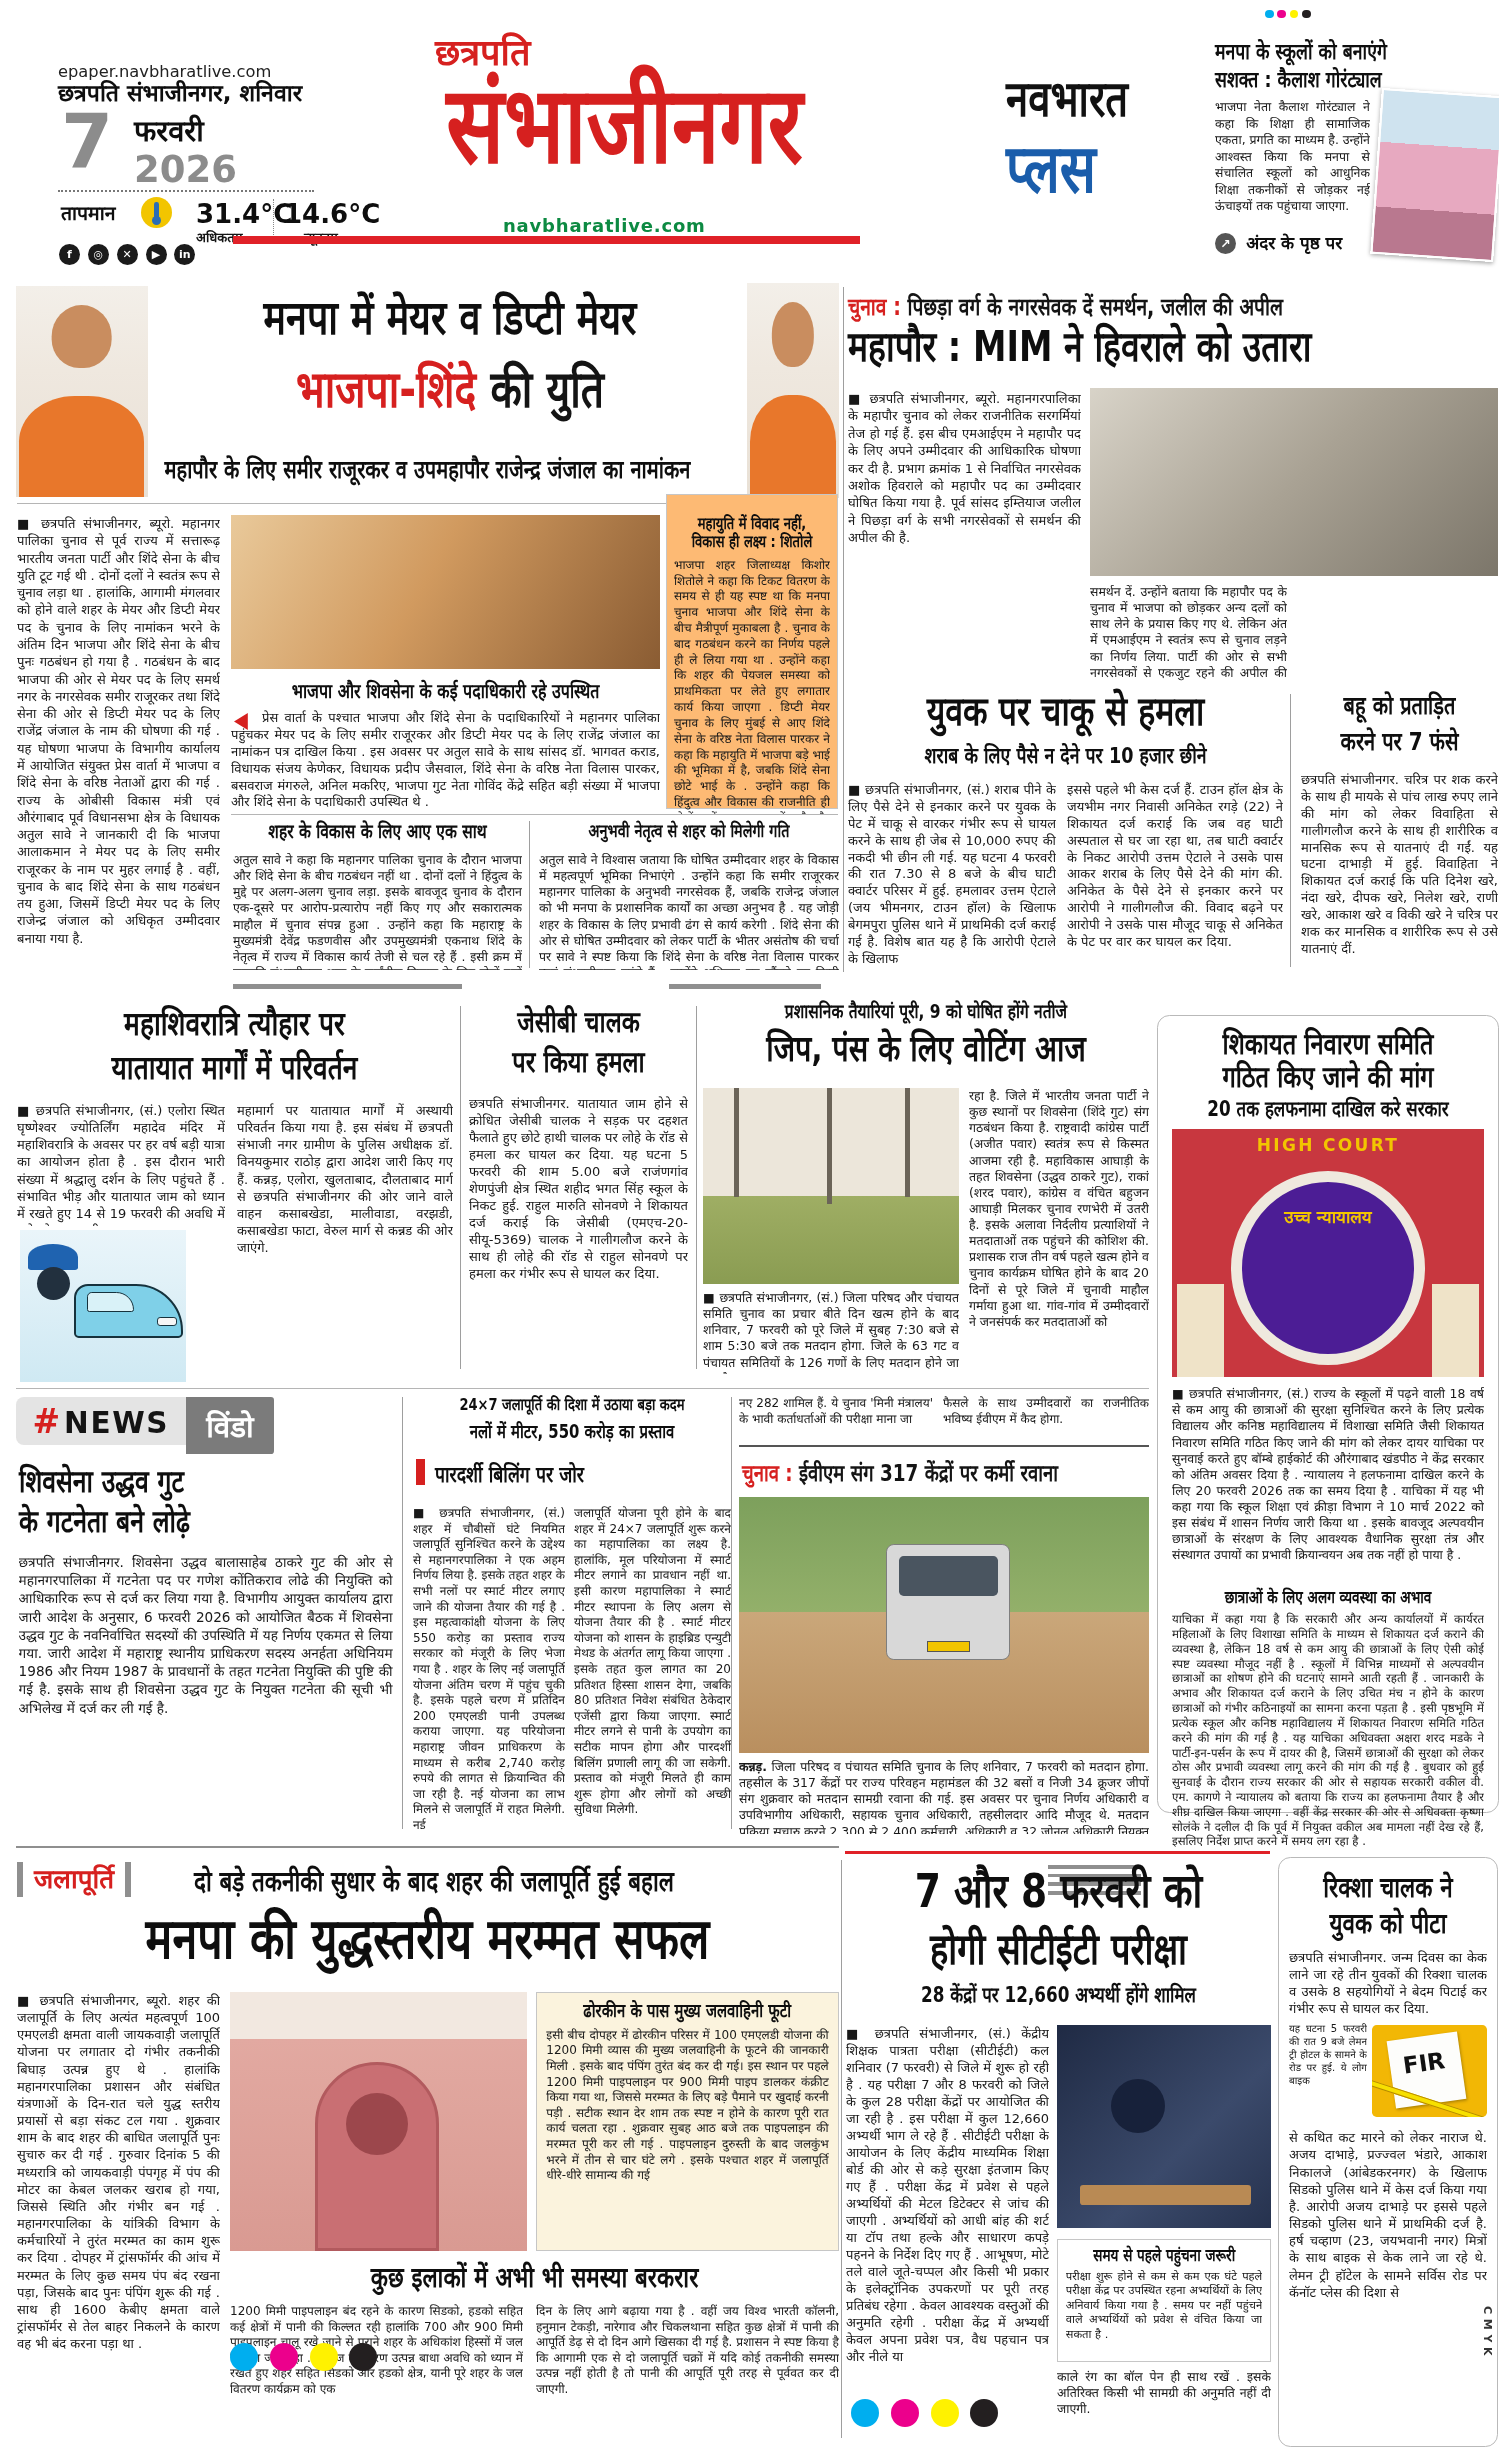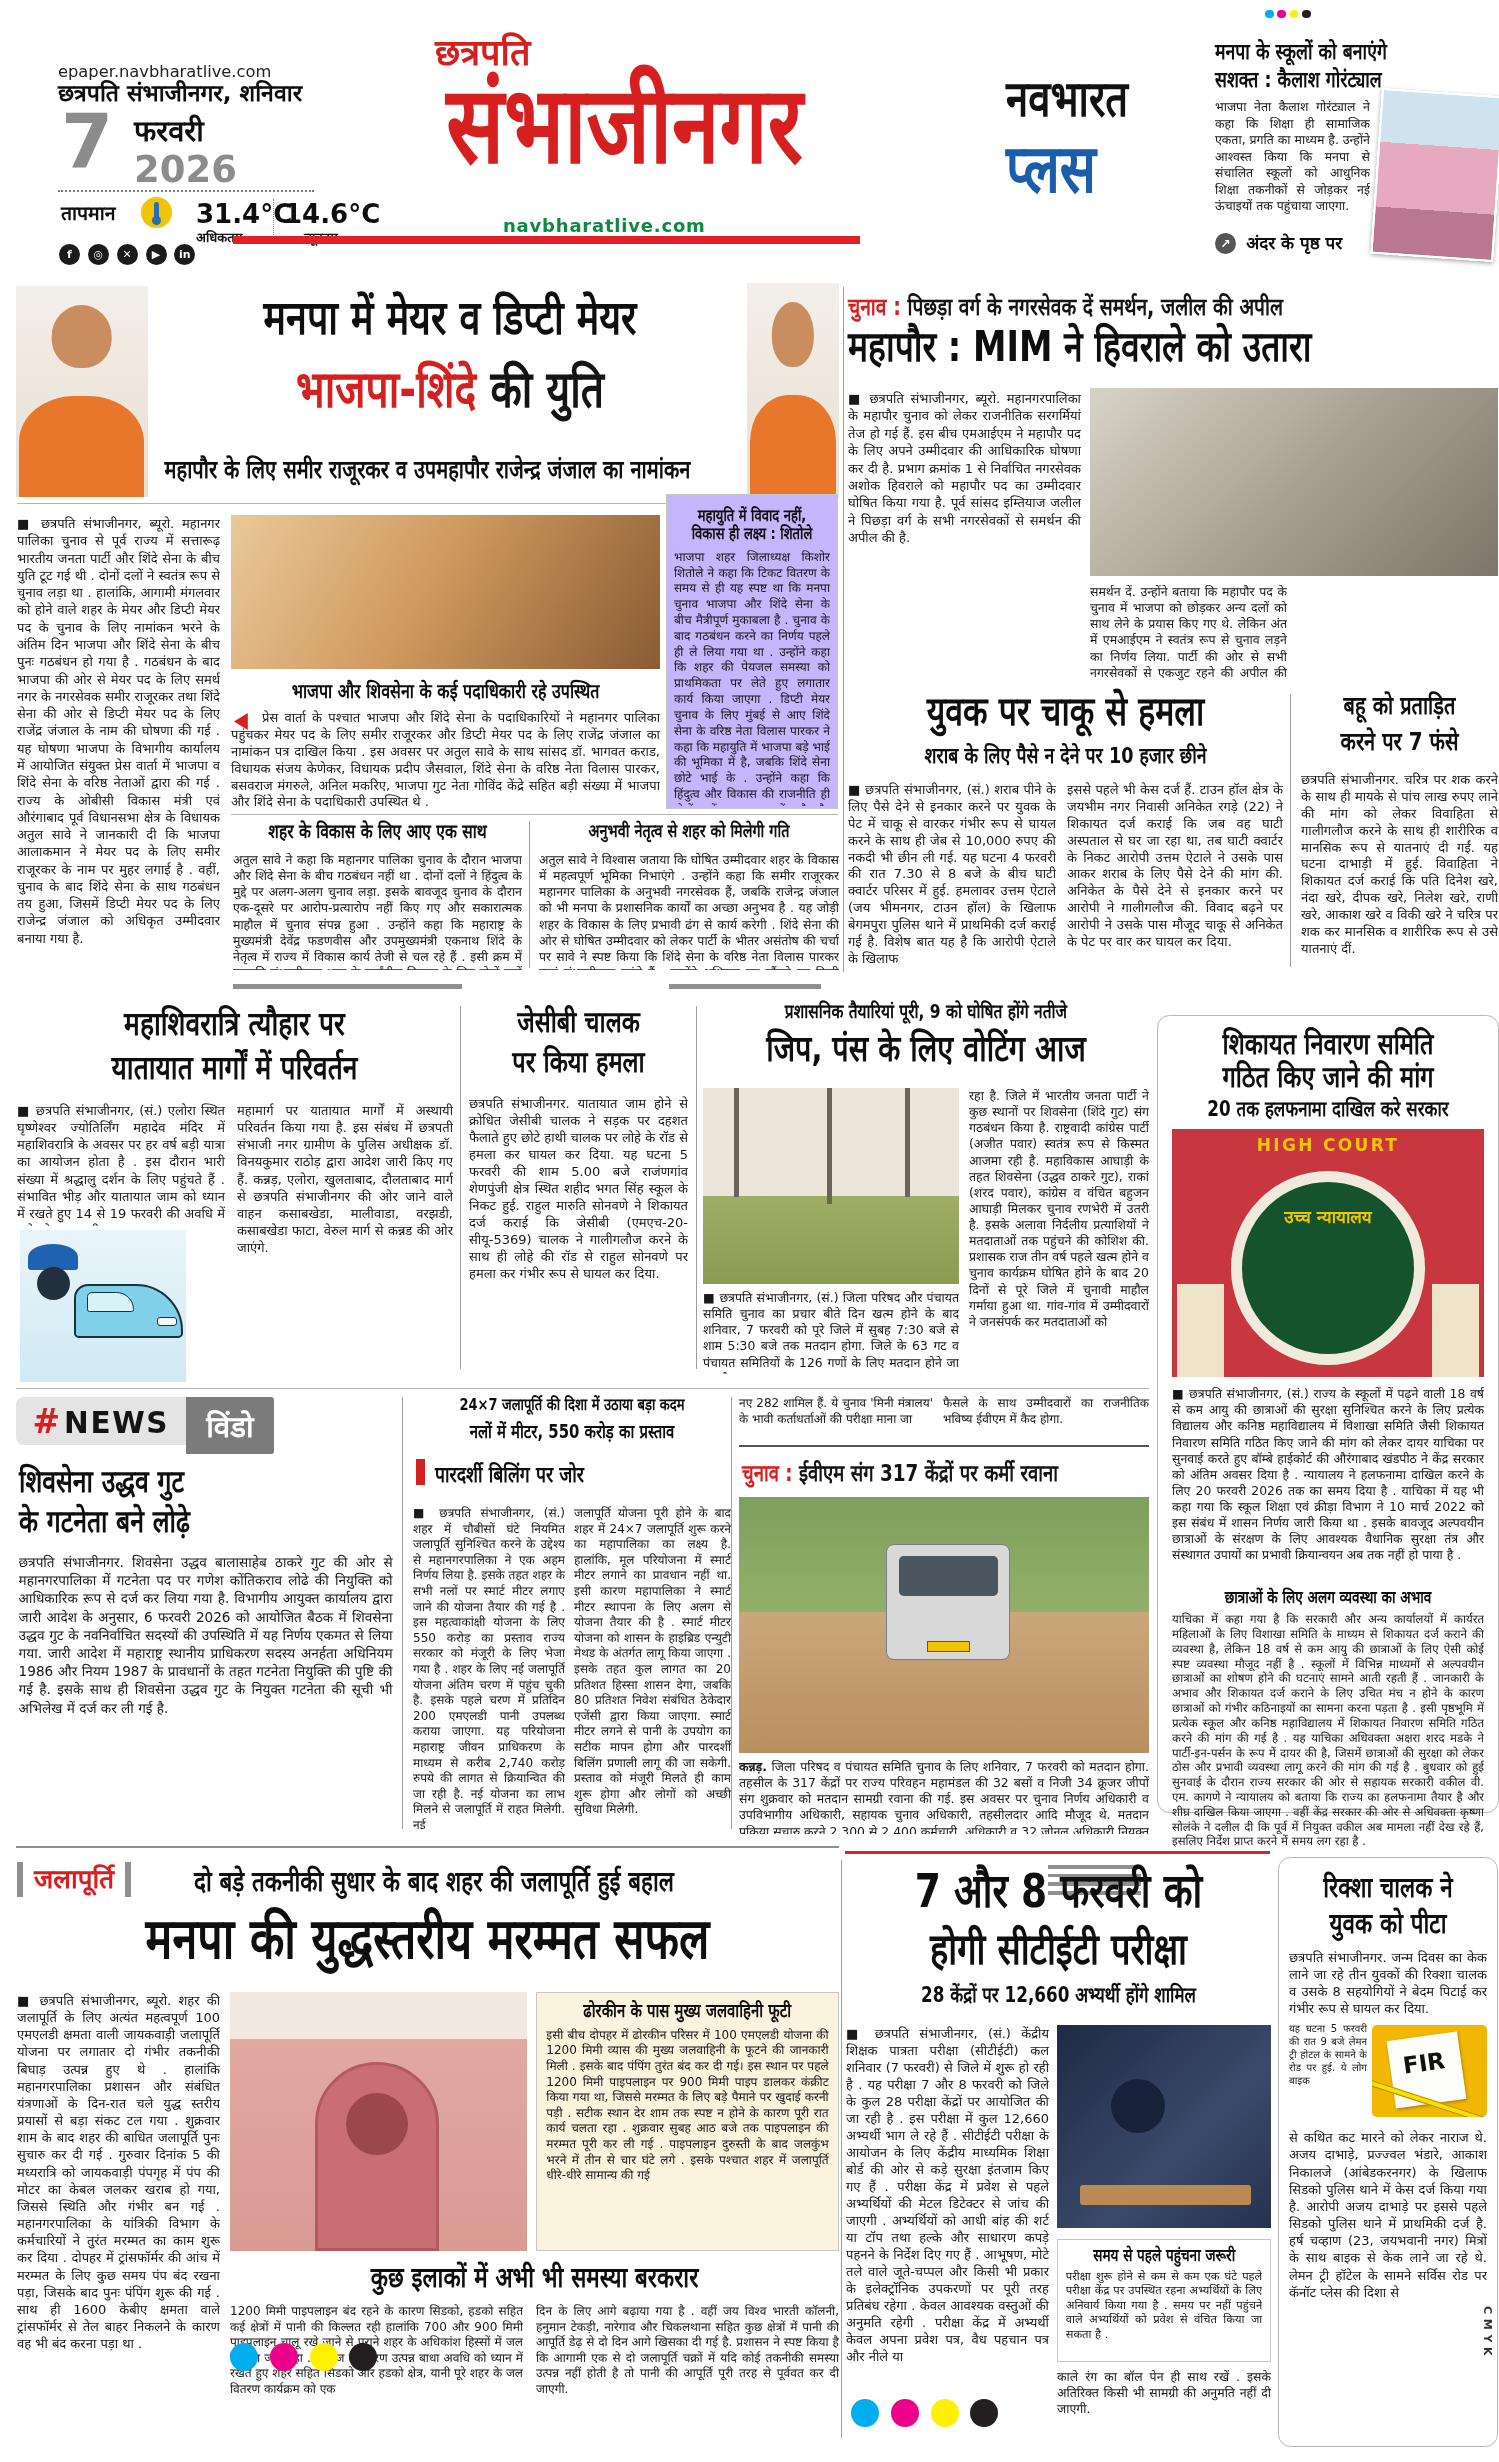--- a/index.html
+++ b/index.html
@@ -95,21 +95,21 @@
   <div class="abs hl cx" style="left:17px;top:456px;width:821px;font-size:25px">महापौर के लिए समीर राजूरकर व उपमहापौर राजेन्द्र जंजाल का नामांकन</div>
   <div class="abs hr" style="left:17px;top:503px;width:821px"></div>
 
   <div class="abs bt" style="left:17px;top:515px;width:203px;height:455px;font-size:13px;line-height:1.33">■ छत्रपति संभाजीनगर, ब्यूरो. महानगर पालिका चुनाव से पूर्व राज्य में सत्तारूढ़ भारतीय जनता पार्टी और शिंदे सेना के बीच युति टूट गई थी . दोनों दलों ने स्वतंत्र रूप से चुनाव लड़ा था . हालांकि, आगामी मंगलवार को होने वाले शहर के मेयर और डिप्टी मेयर पद के चुनाव के लिए नामांकन भरने के अंतिम दिन भाजपा और शिंदे सेना के बीच पुनः गठबंधन हो गया है . गठबंधन के बाद भाजपा की ओर से मेयर पद के लिए समर्थ नगर के नगरसेवक समीर राजूरकर तथा शिंदे सेना की ओर से डिप्टी मेयर पद के लिए राजेंद्र जंजाल के नाम की घोषणा की गई . यह घोषणा भाजपा के विभागीय कार्यालय में आयोजित संयुक्त प्रेस वार्ता में भाजपा व शिंदे सेना के वरिष्ठ नेताओं द्वारा की गई . राज्य के ओबीसी विकास मंत्री एवं औरंगाबाद पूर्व विधानसभा क्षेत्र के विधायक अतुल सावे ने जानकारी दी कि भाजपा आलाकमान ने मेयर पद के लिए समीर राजूरकर के नाम पर मुहर लगाई है . वहीं, चुनाव के बाद शिंदे सेना के साथ गठबंधन तय हुआ, जिसमें डिप्टी मेयर पद के लिए राजेन्द्र जंजाल को अधिकृत उम्मीदवार बनाया गया है.</div>
 
   <div class="abs ph" style="left:231px;top:515px;width:429px;height:154px;background:linear-gradient(120deg,#e9c99a 0%,#d19a5f 45%,#8a5c33 100%)"></div>
   <div class="abs hl cx" style="left:231px;top:680px;width:429px;font-size:20px">भाजपा और शिवसेना के कई पदाधिकारी रहे उपस्थित</div>
   <div class="abs" style="left:234px;top:713px;width:23px;height:17px;background:#d6201f;clip-path:polygon(0 50%,60% 0,60% 100%)"></div>
   <div class="abs bt" style="left:231px;top:710px;width:429px;height:98px;font-size:13px;line-height:1.3;text-indent:31px">प्रेस वार्ता के पश्चात भाजपा और शिंदे सेना के पदाधिकारियों ने महानगर पालिका पहुंचकर मेयर पद के लिए समीर राजूरकर और डिप्टी मेयर पद के लिए राजेंद्र जंजाल का नामांकन पत्र दाखिल किया . इस अवसर पर अतुल सावे के साथ सांसद डॉ. भागवत कराड, विधायक संजय केणेकर, विधायक प्रदीप जैसवाल, शिंदे सेना के वरिष्ठ नेता विलास पारकर, बसवराज मंगरुले, अनिल मकरिए, भाजपा गुट नेता गोविंद केंद्रे सहित बड़ी संख्या में भाजपा और शिंदे सेना के पदाधिकारी उपस्थित थे .</div>
 
-  <div class="abs boxline" style="left:666px;top:494px;width:172px;height:315px;padding:12px 7px;background:#c4b5fd">
+  <div class="abs boxline" style="left:666px;top:494px;width:172px;height:315px;padding:20px 7px;background:#fdba74">
     <div class="hl cx" style="font-size:16.3px">महायुति में विवाद नहीं,</div>
     <div class="hl cx" style="font-size:16.3px">विकास ही लक्ष्य : शितोले</div>
     <div class="bt" style="margin-top:6.2px;height:256px;font-size:12px;line-height:1.32">भाजपा शहर जिलाध्यक्ष किशोर शितोले ने कहा कि टिकट वितरण के समय से ही यह स्पष्ट था कि मनपा चुनाव भाजपा और शिंदे सेना के बीच मैत्रीपूर्ण मुकाबला है . चुनाव के बाद गठबंधन करने का निर्णय पहले ही ले लिया गया था . उन्होंने कहा कि शहर की पेयजल समस्या को प्राथमिकता पर लेते हुए लगातार कार्य किया जाएगा . डिप्टी मेयर चुनाव के लिए मुंबई से आए शिंदे सेना के वरिष्ठ नेता विलास पारकर ने कहा कि महायुति में भाजपा बड़े भाई की भूमिका में है, जबकि शिंदे सेना छोटे भाई के . उन्होंने कहा कि हिंदुत्व और विकास की राजनीति ही दोनों दलों का साझा एजेंडा है और महायुति में किसी प्रकार का विवाद नहीं है .</div>
   </div>
 
   <div class="abs hr" style="left:231px;top:814px;width:607px"></div>
   <div class="abs hl cx" style="left:233px;top:821px;width:289px;font-size:19.4px">शहर के विकास के लिए आए एक साथ</div>
   <div class="abs bt" style="left:233px;top:852px;width:289px;height:118px;font-size:12.4px;line-height:1.3">अतुल सावे ने कहा कि महानगर पालिका चुनाव के दौरान भाजपा और शिंदे सेना के बीच गठबंधन नहीं था . दोनों दलों ने हिंदुत्व के मुद्दे पर अलग-अलग चुनाव लड़ा. इसके बावजूद चुनाव के दौरान एक-दूसरे पर आरोप-प्रत्यारोप नहीं किए गए और सकारात्मक माहौल में चुनाव संपन्न हुआ . उन्होंने कहा कि महाराष्ट्र के मुख्यमंत्री देवेंद्र फडणवीस और उपमुख्यमंत्री एकनाथ शिंदे के नेतृत्व में राज्य में विकास कार्य तेजी से चल रहे हैं . इसी क्रम में छत्रपति संभाजीनगर शहर के सर्वांगीण विकास के लिए दोनों दलों ने एक साथ आने का निर्णय लिया है .</div>
   <div class="abs vr" style="left:529px;top:821px;height:147px"></div>
   <div class="abs hl cx" style="left:539px;top:821px;width:300px;font-size:18px">अनुभवी नेतृत्व से शहर को मिलेगी गति</div>
@@ -161,21 +161,21 @@
   </div>
   <div class="abs bt" style="left:969px;top:1088px;width:180px;height:279px;font-size:12.4px;line-height:1.3">रहा है. जिले में भारतीय जनता पार्टी ने कुछ स्थानों पर शिवसेना (शिंदे गुट) संग गठबंधन किया है. राष्ट्रवादी कांग्रेस पार्टी (अजीत पवार) स्वतंत्र रूप से किस्मत आजमा रही है. महाविकास आघाड़ी के तहत शिवसेना (उद्धव ठाकरे गुट), राकां (शरद पवार), कांग्रेस व वंचित बहुजन आघाड़ी मिलकर चुनाव रणभेरी में उतरी है. इसके अलावा निर्दलीय प्रत्याशियों ने मतदाताओं तक पहुंचने की कोशिश की. प्रशासक राज तीन वर्ष पहले खत्म होने व चुनाव कार्यक्रम घोषित होने के बाद 20 दिनों से पूरे जिले में चुनावी माहौल गर्माया हुआ था. गांव-गांव में उम्मीदवारों ने जनसंपर्क कर मतदाताओं को</div>
   <div class="abs bt" style="left:703px;top:1290px;width:256px;height:84px;font-size:12.4px;line-height:1.3">■ छत्रपति संभाजीनगर, (सं.) जिला परिषद और पंचायत समिति चुनाव का प्रचार बीते दिन खत्म होने के बाद शनिवार, 7 फरवरी को पूरे जिले में सुबह 7:30 बजे से शाम 5:30 बजे तक मतदान होगा. जिले के 63 गट व पंचायत समितियों के 126 गणों के लिए मतदान होने जा रहा है.</div>
 
   <div class="abs cap-round" style="left:1157px;top:1015px;width:342px;height:798px;padding:12.4px 14px">
     <div class="hl cx" style="font-size:29.5px">शिकायत निवारण समिति</div>
     <div class="hl cx" style="font-size:29.5px">गठित किए जाने की मांग</div>
     <div class="hl cx" style="font-size:21px;margin-top:3.1px">20 तक हलफनामा दाखिल करे सरकार</div>
     <div class="ph" style="position:relative;margin-top:7.8px;width:100%;height:248px;background:#c8373f">
       <div style="position:absolute;top:6.2px;left:0;right:0;text-align:center;color:#f2c500;font-weight:bold;font-size:17px;letter-spacing:2.3px">HIGH COURT</div>
-      <div style="position:absolute;left:50%;top:42px;transform:translateX(-50%);width:194px;height:194px;border-radius:50%;border:11px solid #efe9de;background:#14532d;overflow:hidden">
+      <div style="position:absolute;left:50%;top:42px;transform:translateX(-50%);width:194px;height:194px;border-radius:50%;border:11px solid #efe9de;background:#4c1d95;overflow:hidden">
         <div style="position:absolute;top:23px;left:0;right:0;text-align:center;color:#f2c500;font-weight:bold;font-size:17px">उच्च न्यायालय</div>
       </div>
       <div style="position:absolute;left:4.7px;bottom:0;width:47px;height:93px;background:#efe3c8"></div>
       <div style="position:absolute;right:4.7px;bottom:0;width:47px;height:93px;background:#efe3c8"></div>
     </div>
     <div class="bt" style="margin-top:9.3px;height:196px;font-size:12.4px;line-height:1.3">■ छत्रपति संभाजीनगर, (सं.) राज्य के स्कूलों में पढ़ने वाली 18 वर्ष से कम आयु की छात्राओं की सुरक्षा सुनिश्चित करने के लिए प्रत्येक विद्यालय और कनिष्ठ महाविद्यालय में विशाखा समिति जैसी शिकायत निवारण समिति गठित किए जाने की मांग को लेकर दायर याचिका पर सुनवाई करते हुए बॉम्बे हाईकोर्ट की औरंगाबाद खंडपीठ ने केंद्र सरकार को अंतिम अवसर दिया है . न्यायालय ने हलफनामा दाखिल करने के लिए 20 फरवरी 2026 तक का समय दिया है . याचिका में यह भी कहा गया कि स्कूल शिक्षा एवं क्रीड़ा विभाग ने 10 मार्च 2022 को इस संबंध में शासन निर्णय जारी किया था . इसके बावजूद अल्पवयीन छात्राओं के संरक्षण के लिए आवश्यक वैधानिक सुरक्षा तंत्र और संस्थागत उपायों का प्रभावी क्रियान्वयन अब तक नहीं हो पाया है .</div>
     <div class="hl cx" style="font-size:17px;margin-top:6.2px">छात्राओं के लिए अलग व्यवस्था का अभाव</div>
     <div class="bt" style="margin-top:4.7px;height:239px;font-size:11.6px;line-height:1.28">याचिका में कहा गया है कि सरकारी और अन्य कार्यालयों में कार्यरत महिलाओं के लिए विशाखा समिति के माध्यम से शिकायत दर्ज कराने की व्यवस्था है, लेकिन 18 वर्ष से कम आयु की छात्राओं के लिए ऐसी कोई स्पष्ट व्यवस्था मौजूद नहीं है . स्कूलों में विभिन्न माध्यमों से अल्पवयीन छात्राओं का शोषण होने की घटनाएं सामने आती रहती हैं . जानकारी के अभाव और शिकायत दर्ज कराने के लिए उचित मंच न होने के कारण छात्राओं को गंभीर कठिनाइयों का सामना करना पड़ता है . इसी पृष्ठभूमि में प्रत्येक स्कूल और कनिष्ठ महाविद्यालय में शिकायत निवारण समिति गठित करने की मांग की गई है . यह याचिका अधिवक्ता अक्षरा शरद मडके ने पार्टी-इन-पर्सन के रूप में दायर की है, जिसमें छात्राओं की सुरक्षा को लेकर ठोस और प्रभावी व्यवस्था लागू करने की मांग की गई है . बुधवार को हुई सुनवाई के दौरान राज्य सरकार की ओर से सहायक सरकारी वकील वी. एम. कागणे ने न्यायालय को बताया कि राज्य का हलफनामा तैयार है और शीघ्र दाखिल किया जाएगा . वहीं केंद्र सरकार की ओर से अधिवक्ता कृष्णा सोलंके ने दलील दी कि पूर्व में नियुक्त वकील अब मामला नहीं देख रहे हैं, इसलिए निर्देश प्राप्त करने में समय लग रहा है .</div>
   </div>
 

